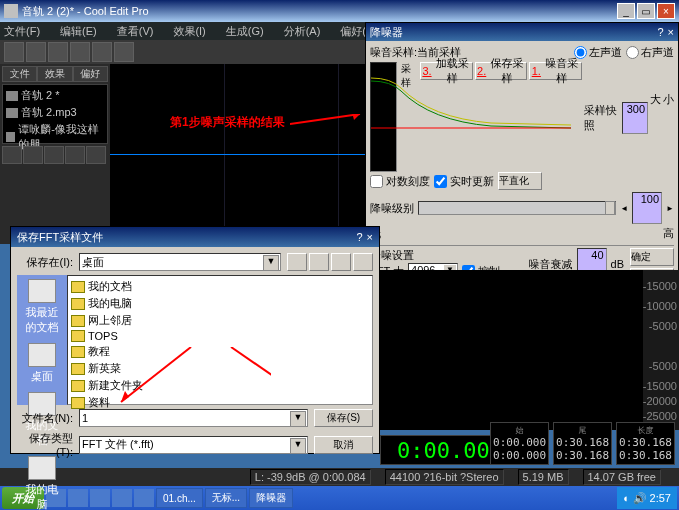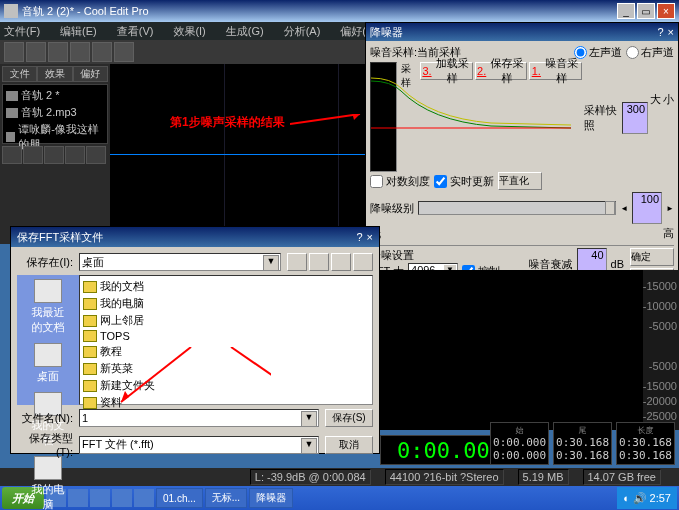--- a/index.html
+++ b/index.html
@@ -56,28 +56,28 @@
 .sd-title{height:20px;background:linear-gradient(#0a246a,#3a6ea5);color:#fff;padding:6px 6px;display:flex;align-items:center}
 .sd-title .st{flex:1}
 .sd-body{padding:6px}
 .sd-row{display:flex;align-items:center;gap:6px;margin-bottom:4px}
 .sd-label{width:56px;text-align:right}
 .sd-combo{flex:1;height:18px;background:#fff;border:1px inset #888;padding:0 2px;display:flex;align-items:center;position:relative}
 .sd-combo::after{content:"▼";position:absolute;right:1px;top:1px;font-size:9px;background:#d4d0c8;width:14px;height:14px;text-align:center;border:1px solid #888}
 .sd-navbtns{display:flex;gap:2px}
 .sd-navbtn{width:20px;height:18px;background:#d4d0c8;border:1px solid;border-color:#fff #808080 #808080 #fff}
 .sd-main{display:flex;height:130px}
-.sd-places{width:62px;background:#7a96df;display:flex;flex-direction:column;align-items:center;padding:4px 0;gap:8px}
+.sd-places{width:50px;background:#7a96df;display:flex;flex-direction:column;align-items:center;padding:4px 0;gap:8px}
 .sd-place{width:40px;text-align:center;color:#fff;font-size:9px}
 .sd-place .pi{width:28px;height:24px;background:#e8e8e8;margin:0 auto 2px;border:1px solid #888}
 .sd-filelist{flex:1;background:#fff;border:1px inset #888;padding:2px}
 .sd-item{display:flex;align-items:center;padding:1px;font-size:10px}
 .sd-fico{width:14px;height:12px;background:#f0d048;margin-right:3px;border:1px solid #808000}
 .sd-bottom{margin-top:4px}
-.sd-btn{width:48px;height:18px;background:#d4d0c8;border:1px solid;border-color:#fff #808080 #808080 #fff;text-align:center;font-size:10px;display:flex;align-items:center;justify-content:center}
+.sd-btn{width:59px;height:18px;background:#d4d0c8;border:1px solid;border-color:#fff #808080 #808080 #fff;text-align:center;font-size:10px;display:flex;align-items:center;justify-content:center}
 
 .lowerwave{position:absolute;top:270px;left:380px;right:0;height:160px;background:#000}
 .lw-ruler{position:absolute;right:0;top:0;bottom:0;width:36px;background:#1a1a1a;color:#888;font-size:8px}
 .lw-tick{position:absolute;right:2px}
 
 .timedisplay{position:absolute;bottom:45px;left:380px;width:140px;height:30px;background:#000;border:1px solid #404040;display:flex;align-items:center;justify-content:center;color:#00ff00;font-family:monospace;font-size:22px}
 .statpanel{position:absolute;bottom:45px;right:4px;display:flex;gap:4px;color:#ccc;font-size:9px}
 .statbox{background:#000;border:1px solid #404040;padding:2px}
 .statbox .sl{color:#888;font-size:8px;text-align:center}
 .statbox .sv{font-family:monospace;color:#ccc}

